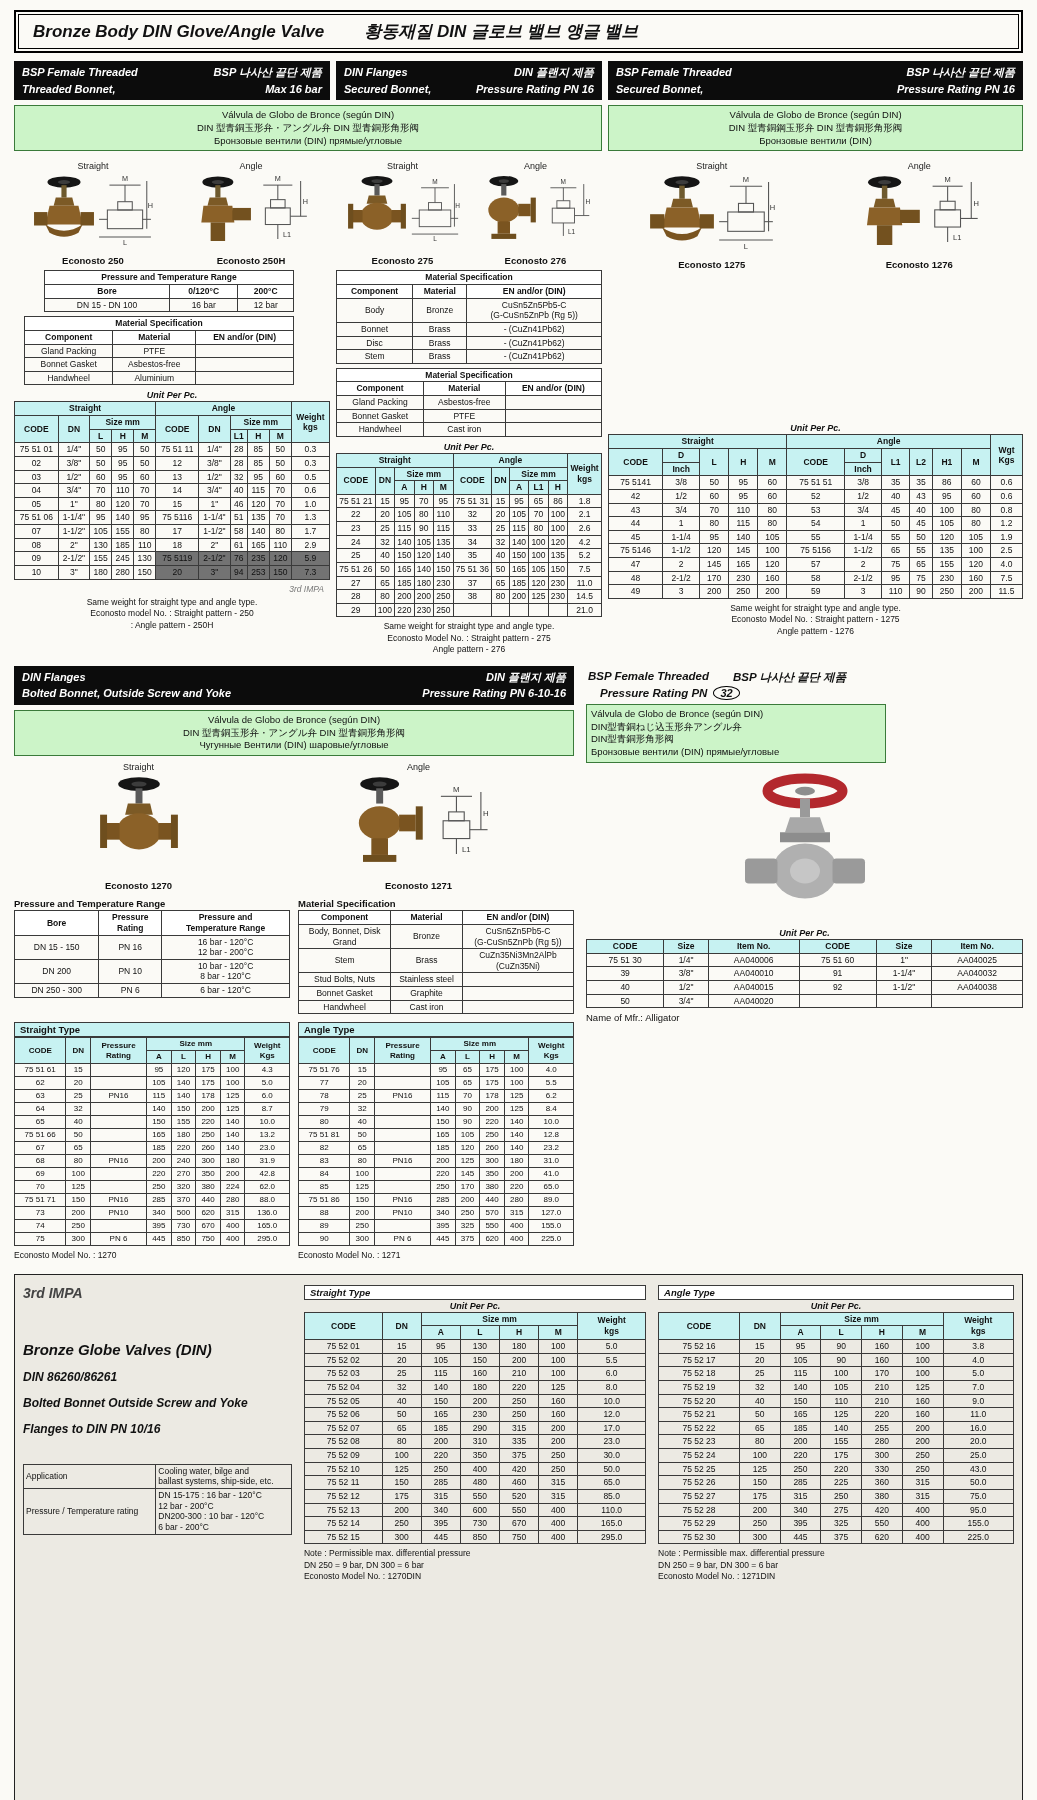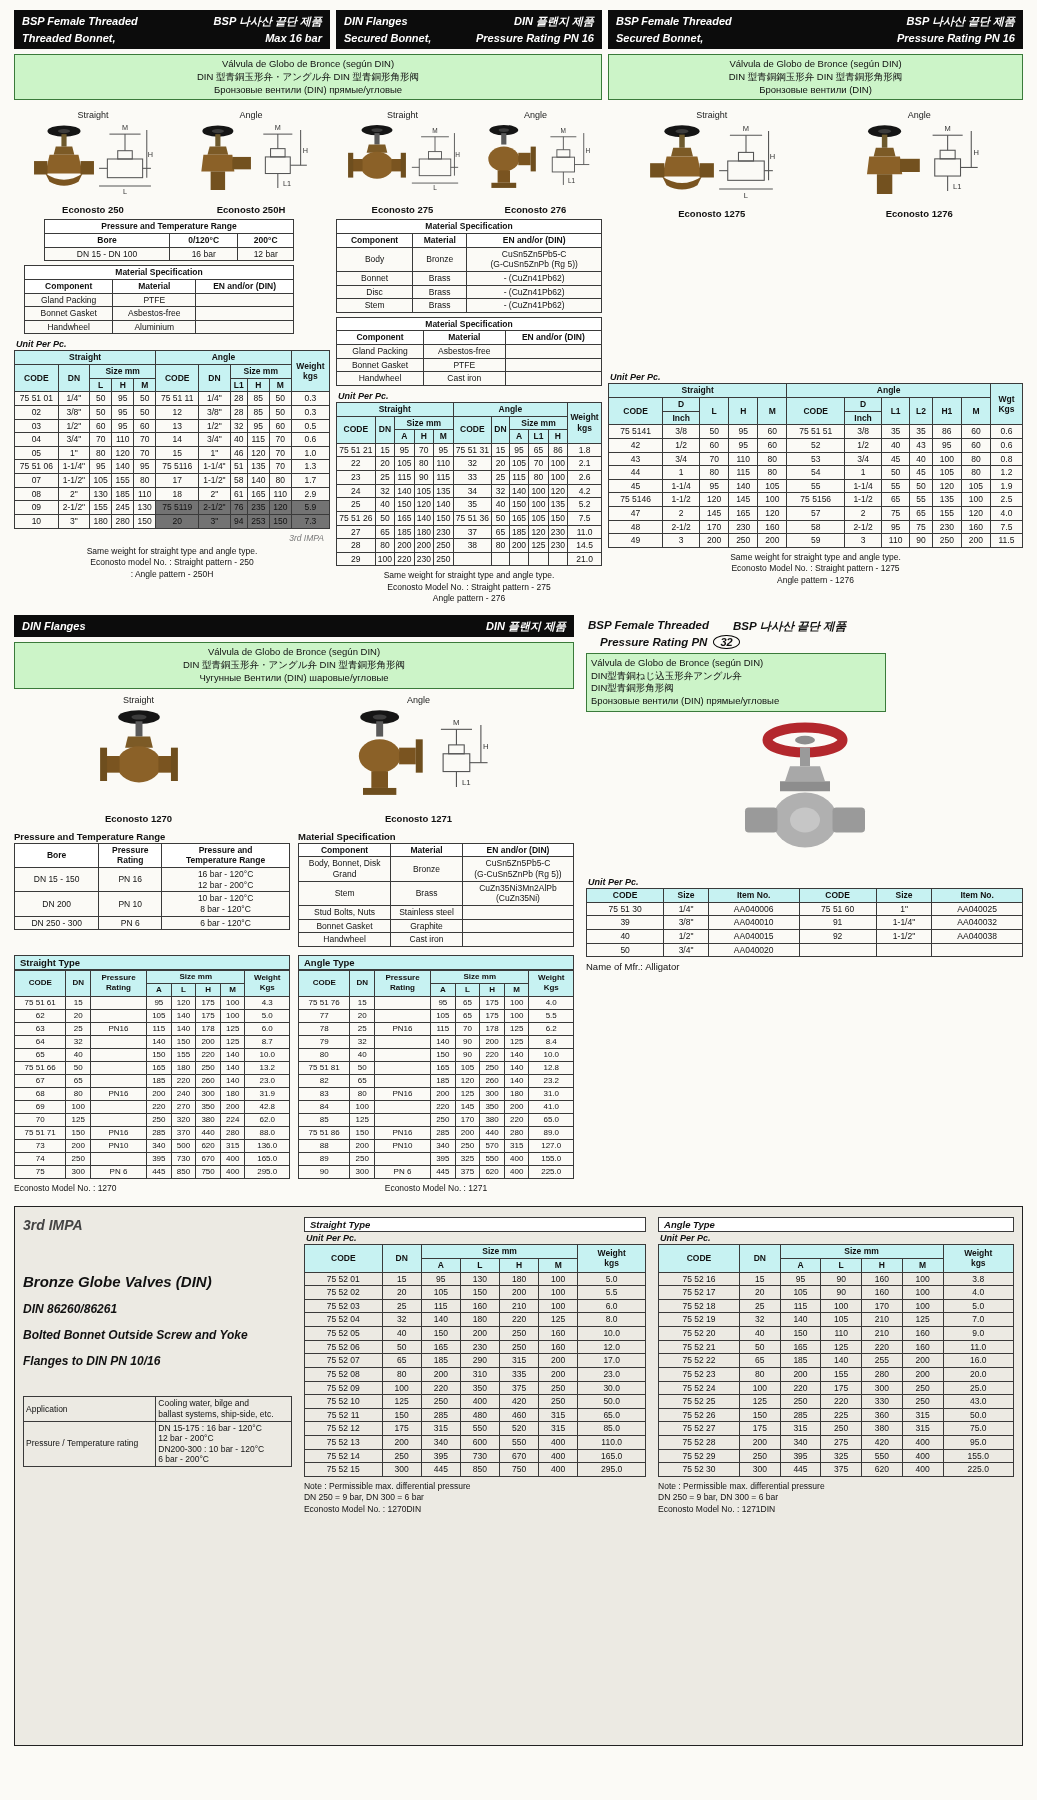--- a/index.html
+++ b/index.html
@@ -33,21 +33,21 @@
   
   .tbl table { border-collapse:collapse; width:100%; }
   .tbl th, .tbl td { border:1px solid #3a3a3a; padding:1px 2px; font-size:8.5px; text-align:center; white-space:pre-line; line-height:1.25; }
   .tbl th { background:#c7f2f2; font-weight:bold; }
   .tbl.plain th { background:#fff; }
   .tbl.tiny th, .tbl.tiny td { font-size:8px; padding:1px 1px; }
   .tbl td.hl { background:#737373; }
   .tbl { margin-bottom:4px; }
   .tbl.left td { text-align:left; }
 
-  .unitlbl { font-size:9px; font-style:italic; font-weight:bold; text-align:left; padding:1px 2px; }
+  .unitlbl { font-size:9px; font-style:italic; font-weight:bold; text-align:center; padding:1px 2px; }
   .caption { font-size:9.5px; font-weight:bold; margin:3px 0 1px 0; }
   .capband { border:1px solid #3a3a3a; background:#c7f2f2; font-weight:bold; font-size:9.5px; text-align:left; padding:1px 5px; }
   .capband.white { background:#fff; font-style:italic; }
   .foot { font-size:8.5px; text-align:center; white-space:pre-line; line-height:1.35; margin-top:3px; }
   .impa { font-size:8.5px; color:#777; font-style:italic; text-align:right; padding-right:6px; }
 
   
   .sec2 { display:flex; gap:12px; margin-top:10px; }
   .sec2-left { width:560px; }
   .sec2-right { width:437px; }
@@ -141,20 +141,26 @@
       <rect x="10" y="34" width="24" height="16"></rect>
       <line x1="34" y1="42" x2="50" y2="42"></line>
       <line x1="22" y1="50" x2="22" y2="64"></line>
       <line x1="44" y1="8" x2="44" y2="42"></line>
     </g>
   </defs>
 </svg>
 
 <div class="page">
 
+  <div class="banner">
+    <div class="banner-in">
+      <span>Bronze Body DIN Glove/Angle Valve</span>
+      <span>황동재질 DIN 글로브 밸브  앵글 밸브</span>
+    </div>
+  </div>
 
   <div>
     <div class="row">
       <div class="hdr wA">
         <div class="hdr-line">
             <span>BSP Female Threaded</span>
             <span>BSP 나사산 끝단 제품</span>
           </div>
         <div class="hdr-line">
             <span>Threaded Bonnet,</span>
@@ -900,20 +906,24 @@
   </div>
 
   <div class="sec2">
 
     <div class="sec2-left">
       <div class="hdr">
         <div class="hdr-line">
             <span>DIN Flanges</span>
             <span>DIN 플랜지 제품</span>
           </div>
+        <div class="hdr-line">
+            <span>Bolted Bonnet, Outside Screw and Yoke</span>
+            <span>Pressure Rating PN 6-10-16</span>
+          </div>
       </div>
       <div class="greenbox" style="margin:5px 0 4px 0">Válvula de Globo de Bronce (según DIN)
 DIN 型青銅玉形弁・アングル弁   DIN 型青銅形角形阀
 Чугунные Вентили (DIN)   шаровые/угловые</div>
 
       <div class="valve-row">
         <div class="vunit">
           <div class="vtop">Straight</div>
           <div class="vimgs">
             <svg width="84" height="100" viewBox="0 0 60 72">
@@ -1347,21 +1357,21 @@
                     <td>PN 6</td>
                     <td>445</td>
                     <td>375</td>
                     <td>620</td>
                     <td>400</td>
                     <td>225.0</td>
                   </tr>
                 </tbody>
               </table>
             </div>
-          <div class="foot" style="text-align:center">Econosto Model No. : 1271</div>
+          <div class="foot" style="text-align:left">Econosto Model No. : 1271</div>
         </div>
       </div>
     </div>
 
     <div class="sec2-right">
       <div class="sub1">
         <span>BSP Female Threaded</span>
         <span>BSP 나사산 끝단 제품</span>
       </div>
       <div class="sub2">

